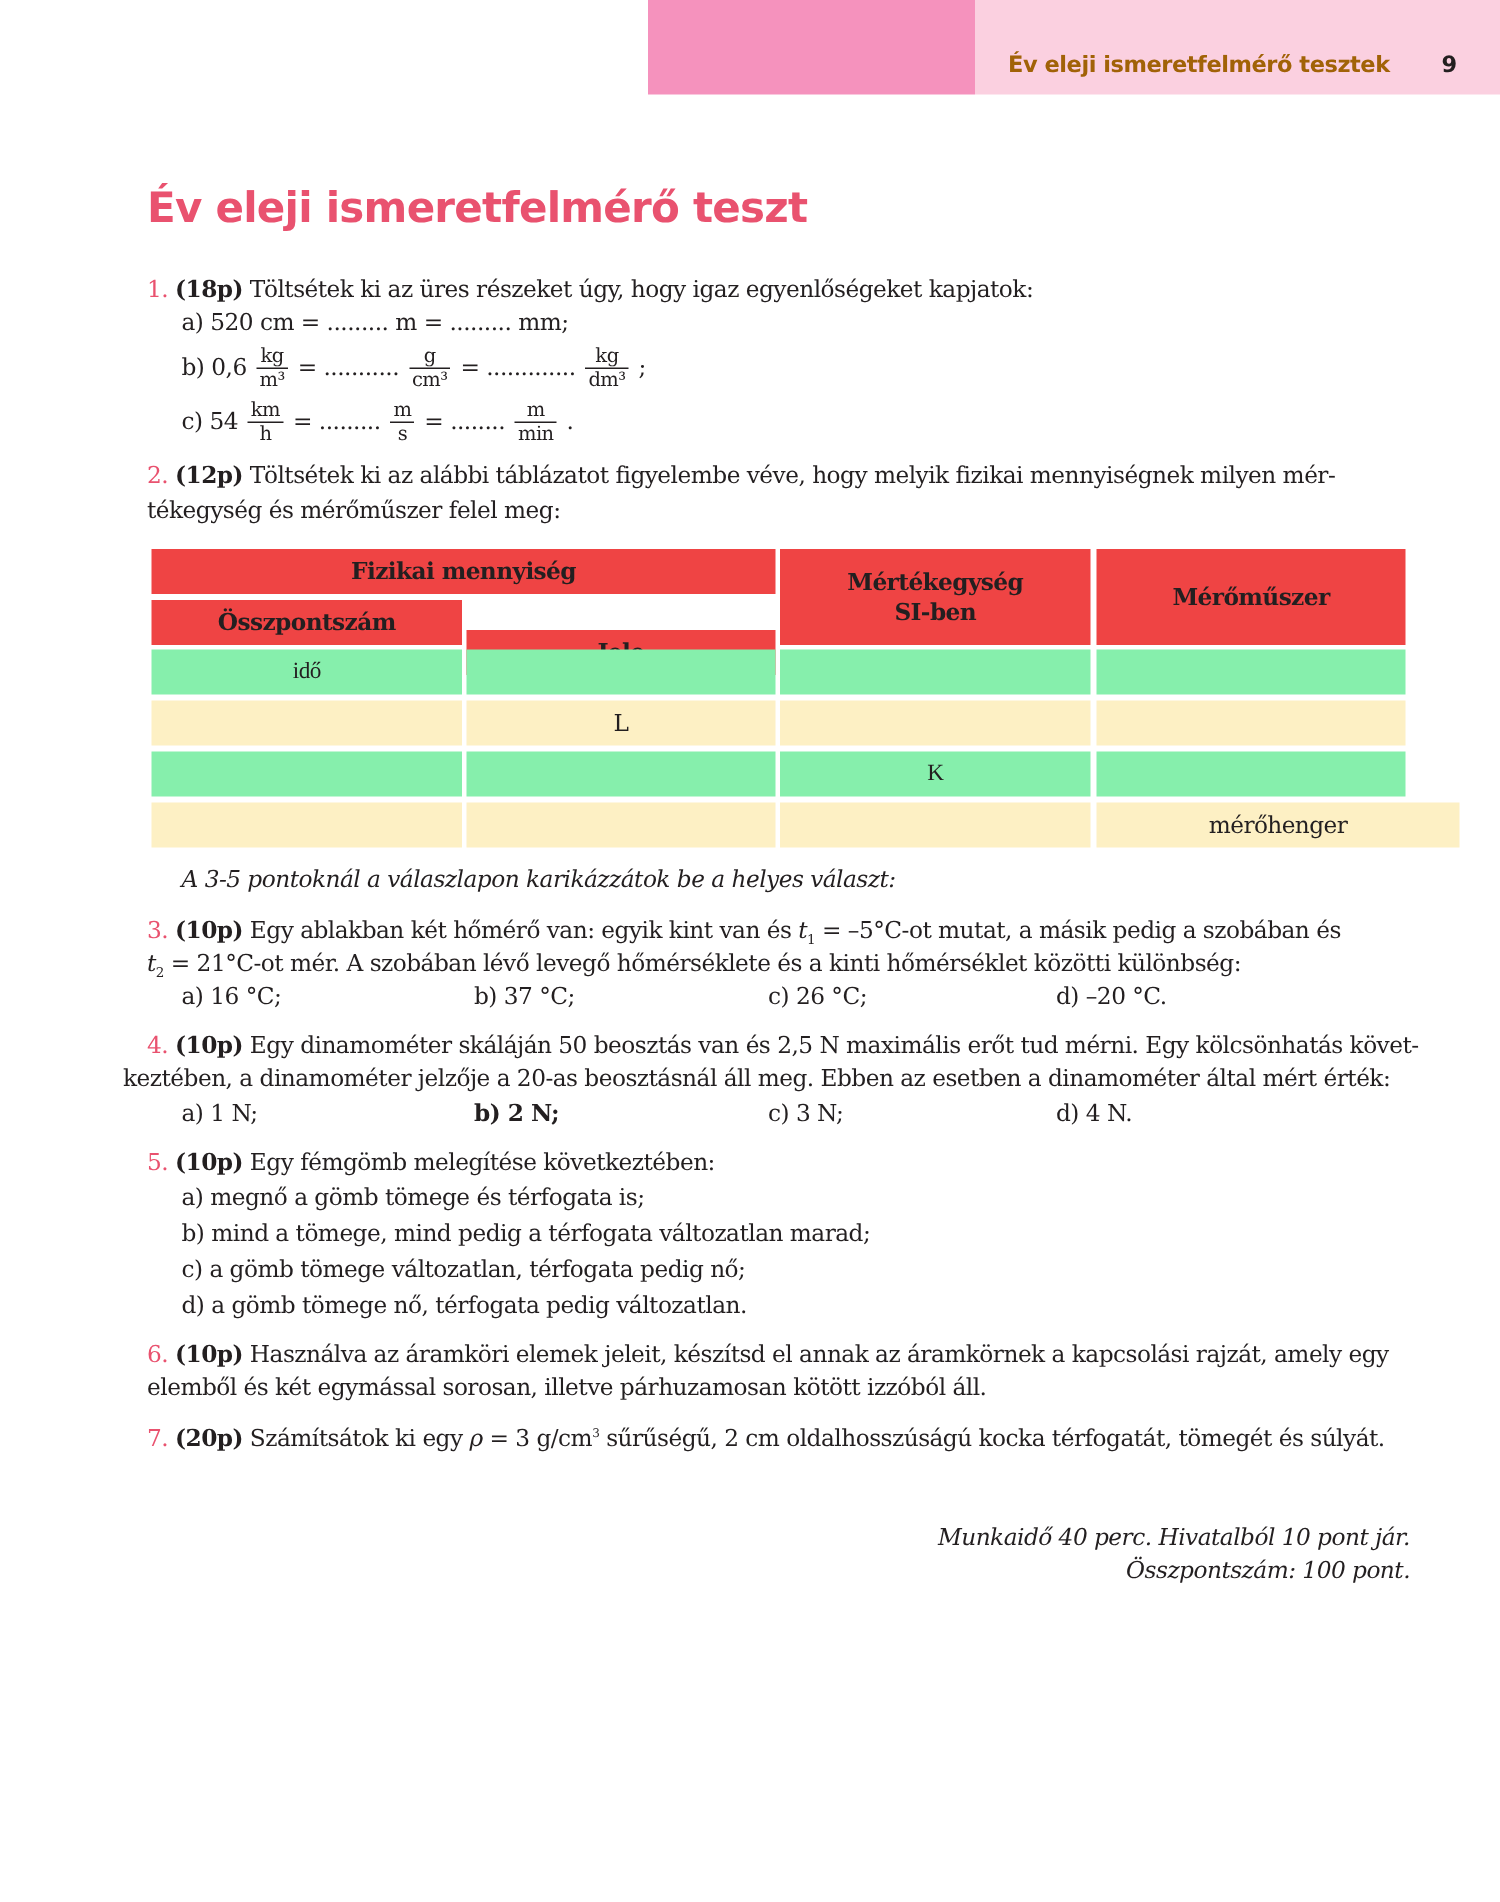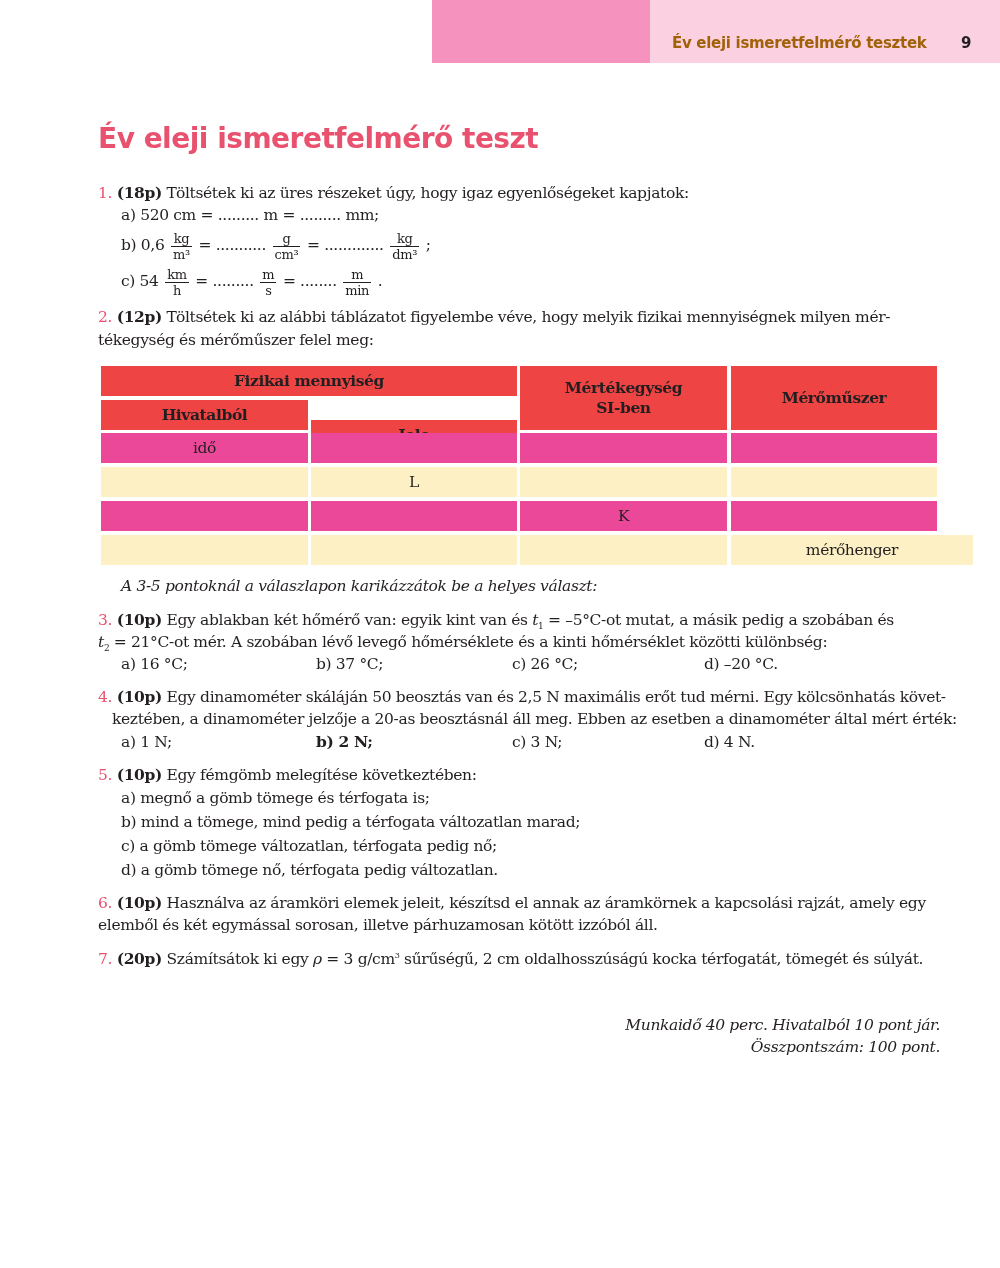--- a/index.html
+++ b/index.html
@@ -14,21 +14,21 @@
   .num { color:#e9526f; }
   .pts { font-weight:bold; }
   .frac { display:inline-block; vertical-align:middle; text-align:center; font-size:13px; line-height:15px; margin:0 2px; }
   .frac .n { display:block; border-bottom:1px solid #231f20; padding:0 2px; }
   .frac .d { display:block; padding:0 2px; }
   sup { font-size:8px; }
   sub { font-size:9px; }
   .cell { position:absolute; display:flex; align-items:center; justify-content:center; font-size:15.5px; letter-spacing:-0.4px; }
   .th { background:#ef4444; font-weight:bold; font-family:"DejaVu Serif", serif; text-align:center; line-height:20px; }
   .tb-a { background:#fdf0c4; }
-  .tb-b { background:#ec4899; }
+  .tb-b { background:#86efac;font-family:Liberation Serif, serif; }
   .ital { font-style:italic; }
 </style>
 </head>
 <body>
 
 <div class="hdr-left"></div>
 <div class="hdr-right"></div>
 <div class="hdr-title">Év eleji ismeretfelmérő tesztek</div>
 <div class="hdr-page">9</div>
 
@@ -61,21 +61,21 @@
 
 <div class="txt" style="left:98px;top:307px;">
   <span class="num">2.</span>
   <span class="pts">(12p)</span>
   <span>Töltsétek ki az alábbi táblázatot figyelembe véve, hogy melyik fizikai mennyiségnek milyen mér-</span>
 </div>
 <div class="txt" style="left:98px;top:330px;">tékegység és mérőműszer felel meg:</div>
 
 <div>
   <div class="cell th" style="left:101px;top:366px;width:416px;height:30px;">Fizikai mennyiség</div>
-  <div class="cell th" style="left:101px;top:400px;width:207px;height:30px;">Hivatalból</div>
+  <div class="cell th" style="left:101px;top:400px;width:207px;height:30px;">Összpontszám</div>
   <div class="cell th" style="left:311px;top:400px;width:206px;height:30px;margin-top:20px;">Jele</div>
   <div class="cell th" style="left:520px;top:366px;width:207px;height:64px;flex-direction:column;">
     <span>Mértékegység</span>
     <span>SI-ben</span>
   </div>
   <div class="cell th" style="left:731px;top:366px;width:206px;height:64px;">Mérőműszer</div>
 
   <div class="cell tb-b" style="left:101px;top:433px;width:207px;height:30px;">idő</div>
   <div class="cell tb-b" style="left:311px;top:433px;width:206px;height:30px;"></div>
   <div class="cell tb-b" style="left:520px;top:433px;width:207px;height:30px;"></div>
@@ -113,21 +113,21 @@
 <div class="txt" style="left:121px;top:654px;">a) 16 °C;</div>
 <div class="txt" style="left:316px;top:654px;">b) 37 °C;</div>
 <div class="txt" style="left:512px;top:654px;">c) 26 °C;</div>
 <div class="txt" style="left:704px;top:654px;">d) –20 °C.</div>
 
 <div class="txt" style="left:98px;top:687px;">
   <span class="num">4.</span>
   <span class="pts">(10p)</span>
   <span>Egy dinamométer skáláján 50 beosztás van és 2,5 N maximális erőt tud mérni. Egy kölcsönhatás követ-</span>
 </div>
-<div class="txt" style="left:112px;top:709px;">keztében, a dinamométer jelzője a 20-as beosztásnál áll meg. Ebben az esetben a dinamométer által mért érték:</div>
+<div class="txt" style="left:82px;top:709px;">keztében, a dinamométer jelzője a 20-as beosztásnál áll meg. Ebben az esetben a dinamométer által mért érték:</div>
 <div class="txt" style="left:121px;top:732px;">a) 1 N;</div>
 <div class="txt" style="left:316px;top:732px;font-weight:bold;">b) 2 N;</div>
 <div class="txt" style="left:512px;top:732px;">c) 3 N;</div>
 <div class="txt" style="left:704px;top:732px;">d) 4 N.</div>
 
 <div class="txt" style="left:98px;top:765px;">
   <span class="num">5.</span>
   <span class="pts">(10p)</span>
   <span>Egy fémgömb melegítése következtében:</span>
 </div>

